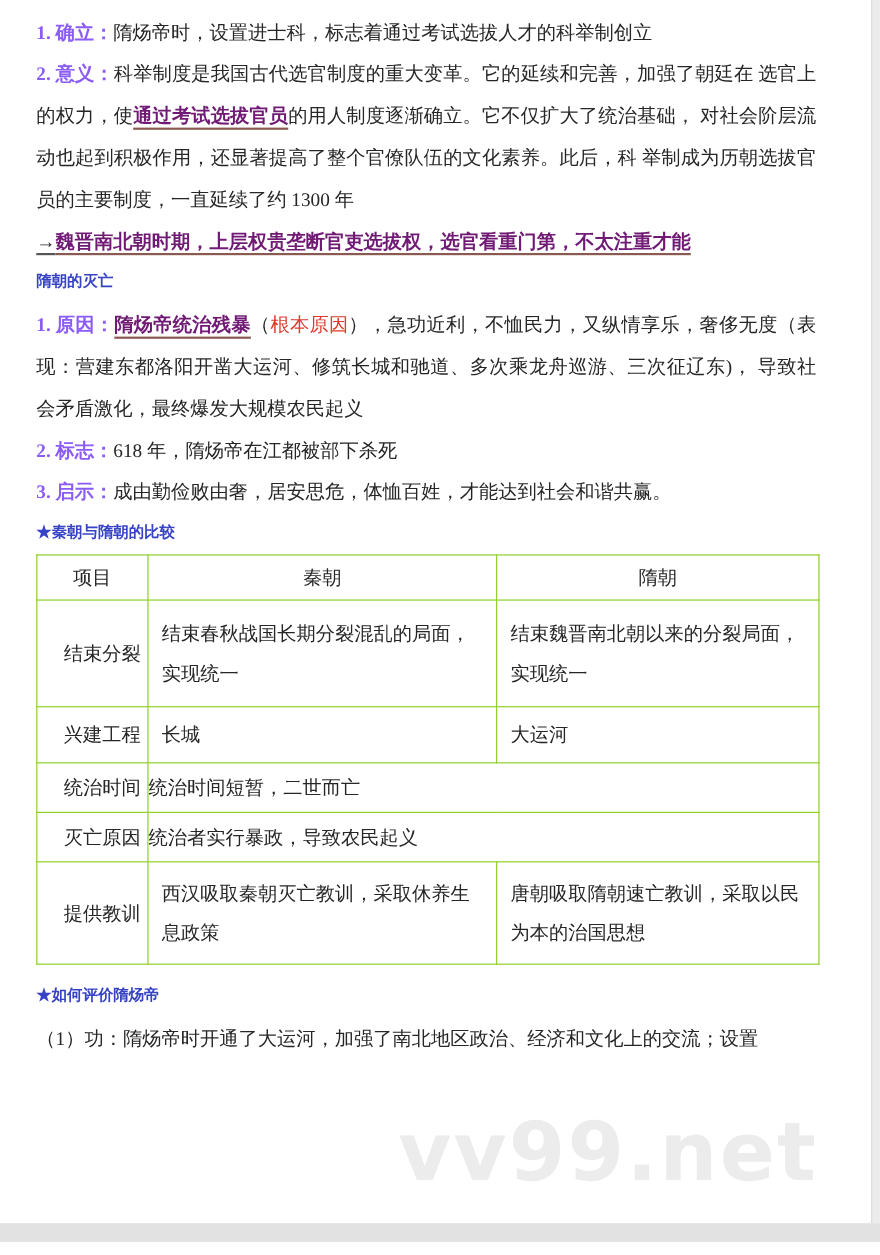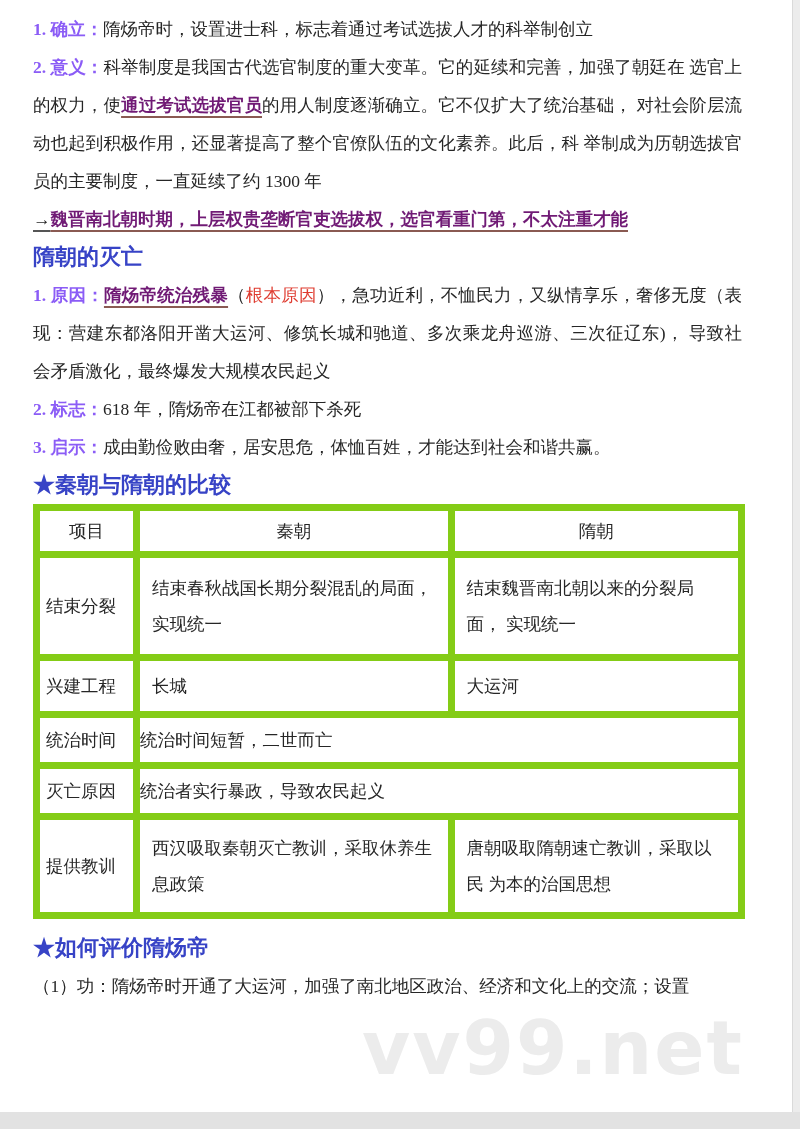--- a/index.html
+++ b/index.html
@@ -34,42 +34,42 @@
     color: #262626;
     font-weight: bold;
     text-decoration: underline;
     text-decoration-color: #555;
     text-decoration-thickness: 2px;
     text-underline-offset: 5px;
   }
   .h-blue {
     color: #3743c6;
     font-weight: bold;
-    font-size: 22px;
+    font-size: 14px;
     line-height: 38px;
     margin: 0;
   }
   .h-after-table { margin-top: 10px; }
   table.cmp {
     width: 712px;
     border-collapse: collapse;
     table-layout: fixed;
     font-size: 17.5px;
   }
   table.cmp th, table.cmp td {
-    border: 7px solid #84cc16;
+    border: 1px solid #84cc16;
     font-weight: normal;
     line-height: 36px;
     vertical-align: middle;
   }
   table.cmp th { text-align: center; height: 40px; padding: 2px 6px; }
   col.c1 { width: 14.2%; }
   col.c2 { width: 44.6%; }
   col.c3 { width: 41.2%; }
-  td.rowlabel { text-align: left; padding: 4px 6px; }
+  td.rowlabel { text-align: right; padding: 4px 6px; }
   td.cellval { text-align: left; padding: 7px 12px; }
   tr.tall td.cellval { padding: 12px 12px; }
   tr.tall2 td.cellval { padding: 10px 12px; }
   tr.slim td.cellval { padding: 4px 0; }
   .watermark {
     position: absolute;
     left: 362px;
     top: 1005px;
     font-family: "DejaVu Sans", sans-serif;
     font-weight: 800;

